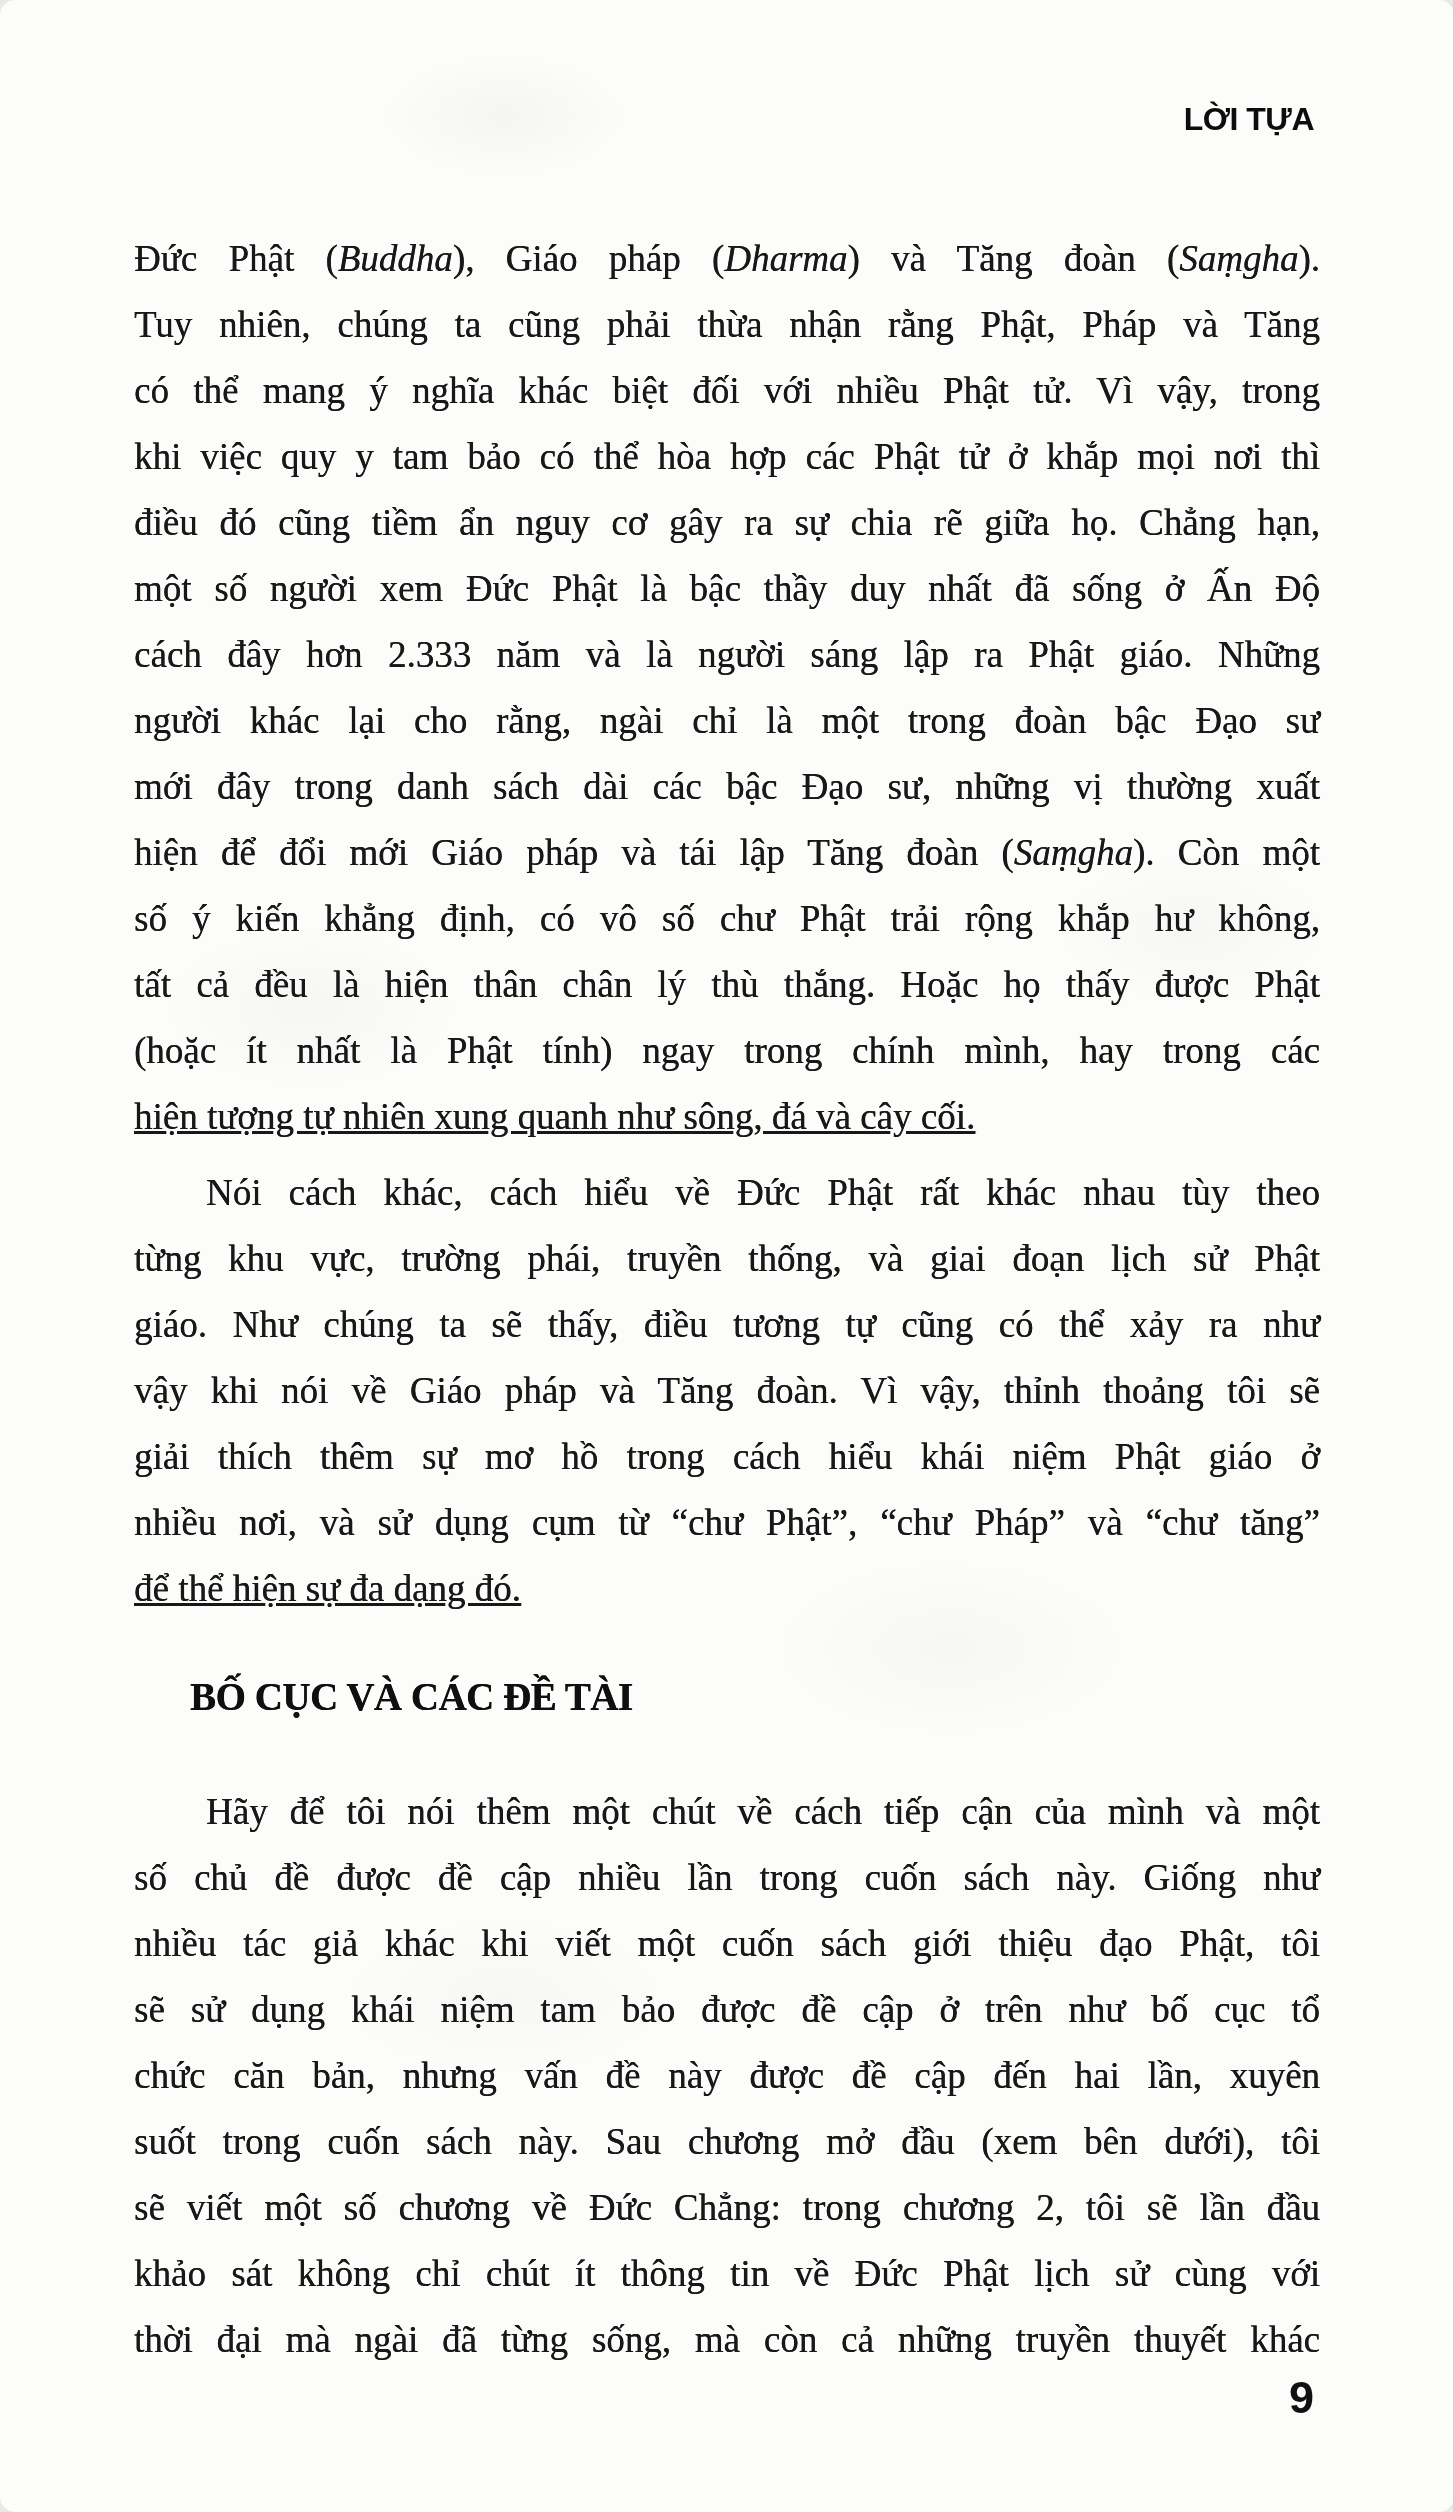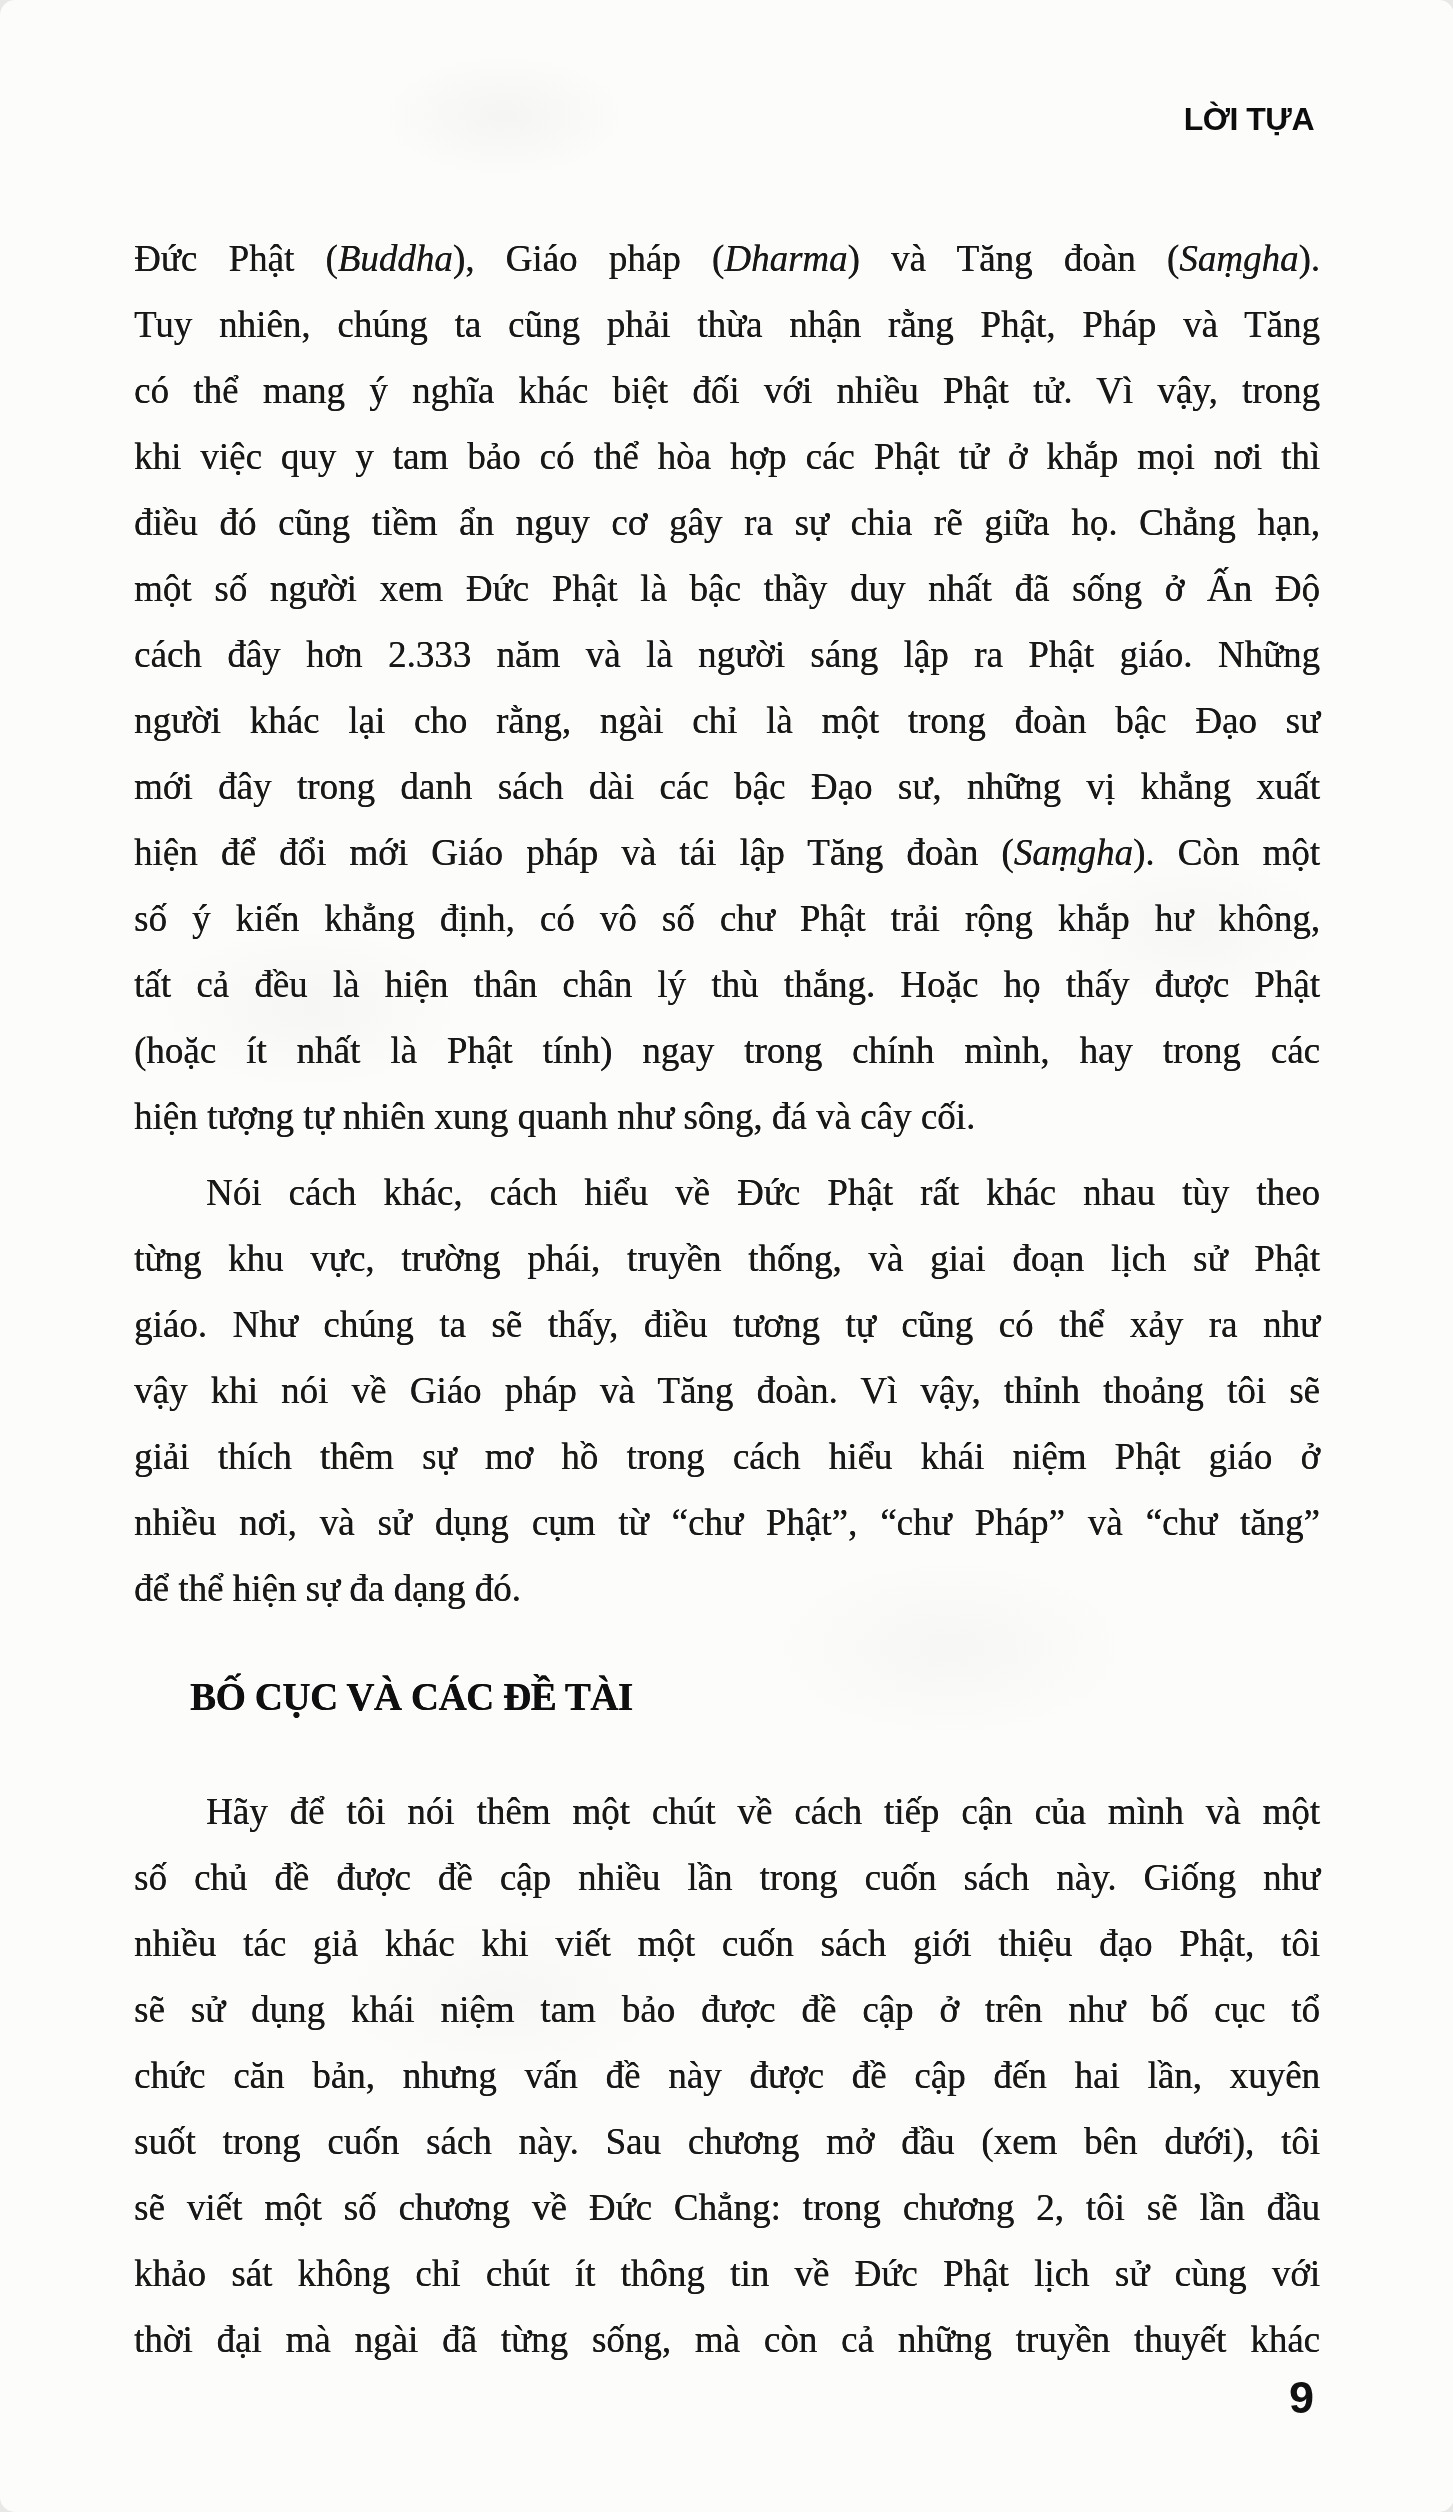--- a/index.html
+++ b/index.html
@@ -38,21 +38,21 @@
   .line{
     display:block;
     font-size:37px;
     line-height:66px;
     text-align:justify;
     text-align-last:justify;
     white-space:normal;
     text-shadow:0.3px 0 0 currentColor;
   }
   .line.first{text-indent:72px;}
-  .line.no-justify{text-align:right;text-align-last:left;}
+  .line.no-justify{text-align:right;text-align-last:left;text-decoration:underline;}
   .it{font-style:italic;}
   .heading{
     margin:47px 0 54px 56px;
     font-size:39px;
     line-height:56px;
     font-weight:700;
     letter-spacing:-0.5px;
     color:#0f0f0f;
     text-shadow:0.3px 0 0 currentColor;
   }
@@ -75,21 +75,21 @@
   <div class="body-text">
       <div class="paragraph">
         <div class="line"><span>Đức Phật (</span><span class="it">Buddha</span><span>), Giáo pháp (</span><span class="it">Dharma</span><span>) và Tăng đoàn (</span><span class="it">Saṃgha</span><span>).</span></div>
         <div class="line"><span>Tuy nhiên, chúng ta cũng phải thừa nhận rằng Phật, Pháp và Tăng</span></div>
         <div class="line"><span>có thể mang ý nghĩa khác biệt đối với nhiều Phật tử. Vì vậy, trong</span></div>
         <div class="line"><span>khi việc quy y tam bảo có thể hòa hợp các Phật tử ở khắp mọi nơi thì</span></div>
         <div class="line"><span>điều đó cũng tiềm ẩn nguy cơ gây ra sự chia rẽ giữa họ. Chẳng hạn,</span></div>
         <div class="line"><span>một số người xem Đức Phật là bậc thầy duy nhất đã sống ở Ấn Độ</span></div>
         <div class="line"><span>cách đây hơn 2.333 năm và là người sáng lập ra Phật giáo. Những</span></div>
         <div class="line"><span>người khác lại cho rằng, ngài chỉ là một trong đoàn bậc Đạo sư</span></div>
-        <div class="line"><span>mới đây trong danh sách dài các bậc Đạo sư, những vị khẳng xuất</span></div>
+        <div class="line"><span>mới đây trong danh sách dài các bậc Đạo sư, những vị thường xuất</span></div>
         <div class="line"><span>hiện để đổi mới Giáo pháp và tái lập Tăng đoàn (</span><span class="it">Saṃgha</span><span>). Còn một</span></div>
         <div class="line"><span>số ý kiến khẳng định, có vô số chư Phật trải rộng khắp hư không,</span></div>
         <div class="line"><span>tất cả đều là hiện thân chân lý thù thắng. Hoặc họ thấy được Phật</span></div>
         <div class="line"><span>(hoặc ít nhất là Phật tính) ngay trong chính mình, hay trong các</span></div>
         <div class="line no-justify"><span>hiện tượng tự nhiên xung quanh như sông, đá và cây cối.</span></div>
       </div>
       <div class="paragraph">
         <div class="line first"><span>Nói cách khác, cách hiểu về Đức Phật rất khác nhau tùy theo</span></div>
         <div class="line"><span>từng khu vực, trường phái, truyền thống, và giai đoạn lịch sử Phật</span></div>
         <div class="line"><span>giáo. Như chúng ta sẽ thấy, điều tương tự cũng có thể xảy ra như</span></div>

